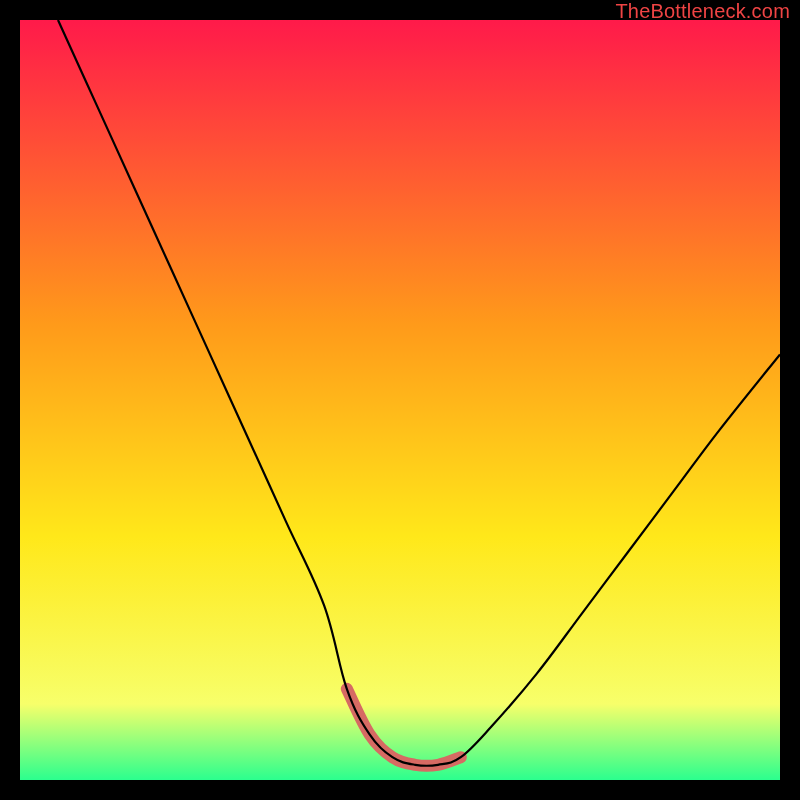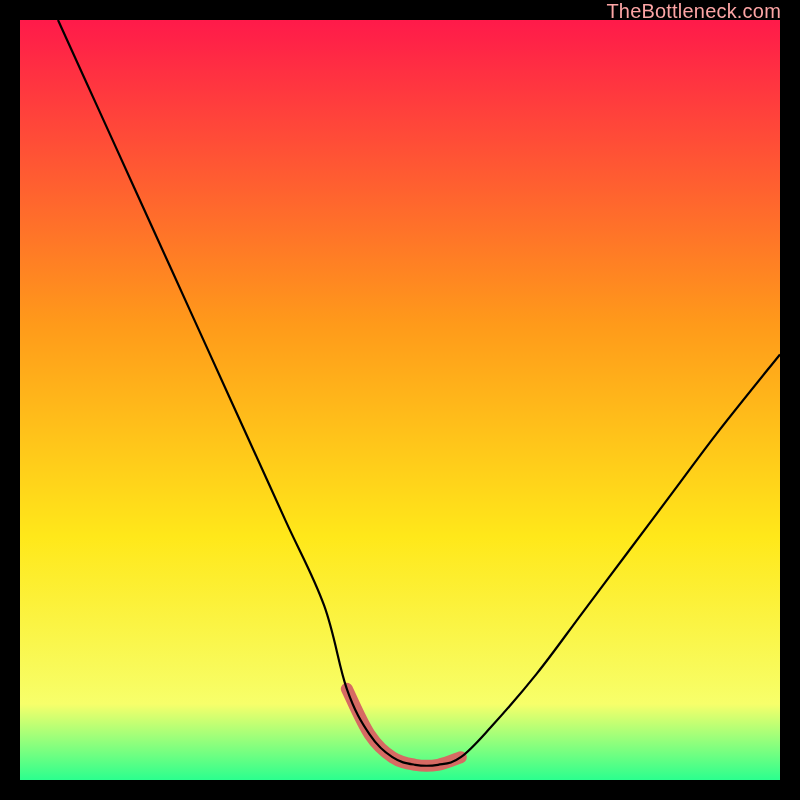--- a/index.html
+++ b/index.html
@@ -35,22 +35,22 @@
     height: 100%;
   }
   svg {
     position: absolute;
     left: 0;
     top: 0;
   }
   .watermark {
     position: absolute;
     top: 0;
-    right: 19px;
-    color: #fca5a5;
+    right: 10px;
+    color: #ef4444;
     font-size: 20px;
     font-weight: 500;
     letter-spacing: 0.2px;
     user-select: none;
   }
 </style>
 </head>
 <body>
 
 <div class="frame">

